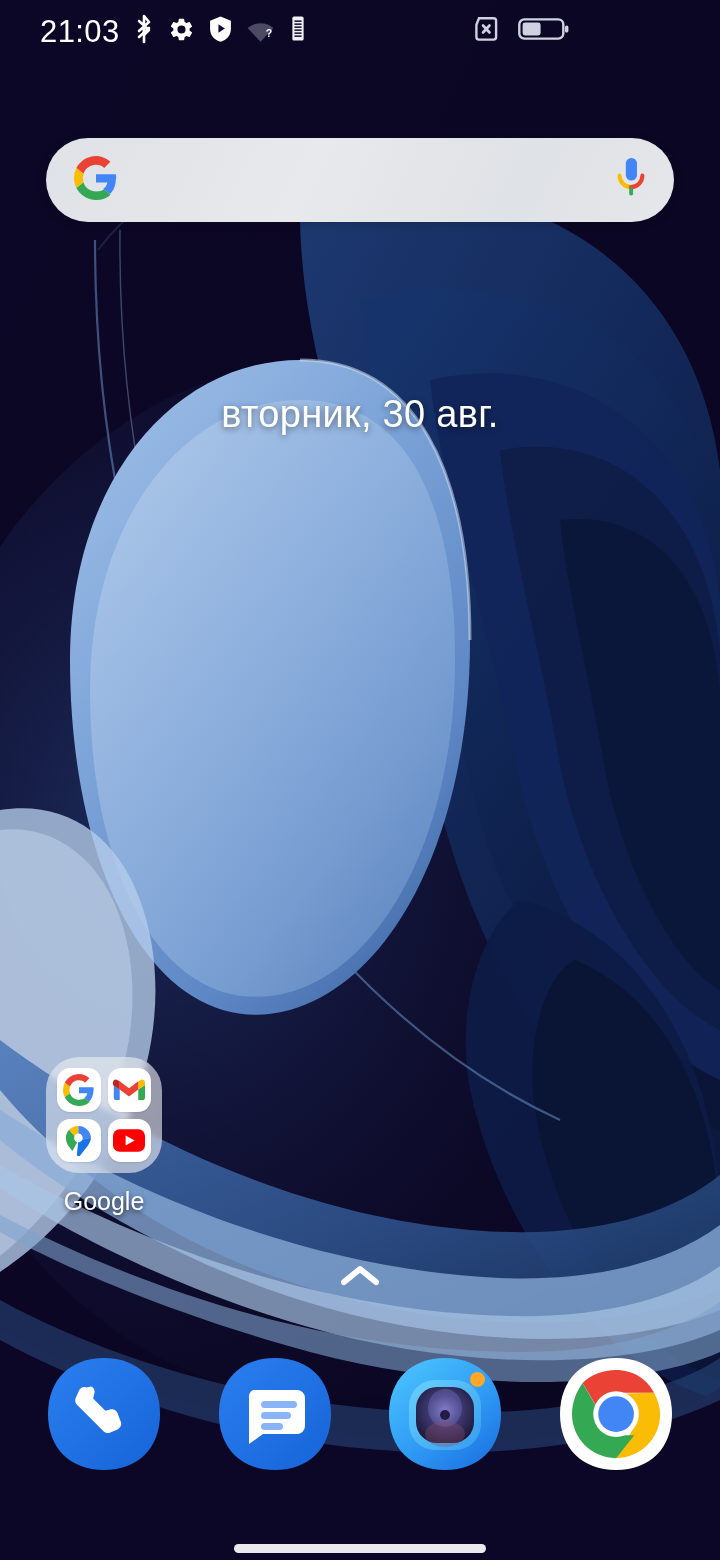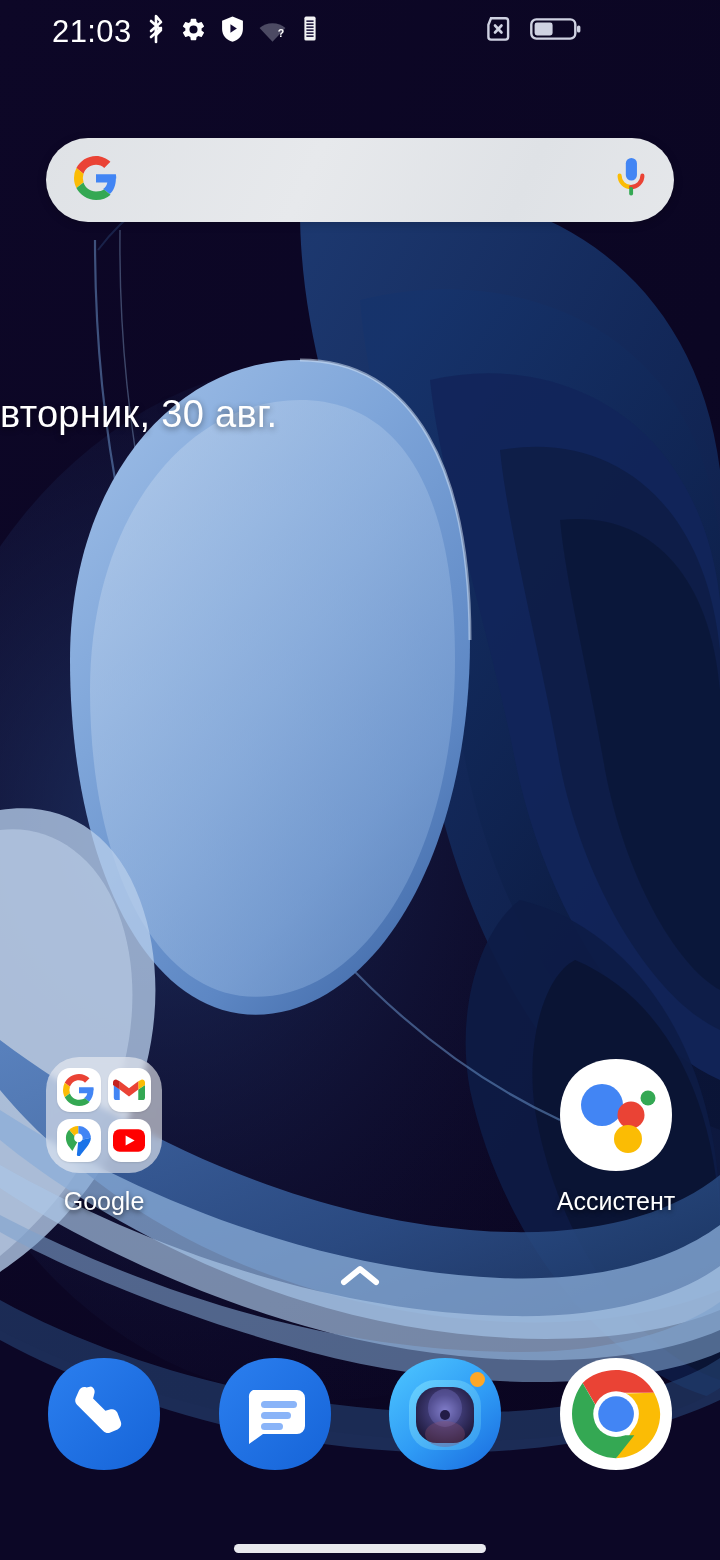--- a/index.html
+++ b/index.html
@@ -15,21 +15,21 @@
     overflow:hidden;
     background:#0c0726;
   }
 
   
   #wallpaper { position:absolute; inset:0; overflow:hidden; background:#0c0726; }
   #wallpaper svg { position:absolute; inset:0; width:720px; height:1560px; display:block; }
 
   
   #status-bar {
-    position:absolute; top:0; left:16px; width:588px; height:62px;
+    position:absolute; top:0; left:4px; width:588px; height:62px;
     display:flex; align-items:center; justify-content:space-between;
     padding:0 22px 0 36px; z-index:40;
   }
   .sb-left { display:flex; align-items:center; gap:13px; }
   .sb-right { display:flex; align-items:center; gap:14px; }
   #status-time {
     color:#ffffff; font-size:31px; letter-spacing:0.4px;
     font-family:"Liberation Sans", sans-serif; line-height:1;
   }
   .sb-icon { display:block; }
@@ -44,21 +44,21 @@
     background-image:linear-gradient(115deg,#dfe2e6 0%,#e7e9ec 42%,#dfe2e6 75%,#e5e7ea 100%);
   }
   #search-input-area {
     flex:1; height:100%; display:flex; align-items:center;
     color:#8a8f96; font-size:27px; padding-left:22px;
   }
 
   
   #date-widget {
     position:absolute; top:393px; left:0; width:720px;
-    text-align:left; z-index:25;
+    text-align:center; z-index:25;
     color:#ffffff; font-size:38px; letter-spacing:0.3px;
     text-shadow:0 2px 6px rgba(0,0,0,0.45);
   }
 
   
   #app-grid {
     position:absolute; top:1057px; left:0; width:720px;
     display:flex; justify-content:space-between;
     padding:0 28px; z-index:25;align-items:flex-end;
   }
@@ -333,32 +333,20 @@
               <rect x="0" y="0" width="34" height="24" rx="7" fill="#FF0000"></rect>
               <path fill="#ffffff" d="M13.4 6.8 L23 12 L13.4 17.2 Z"></path>
             </svg>
           </span>
         </div>
       </div>
       <div class="app-label">Google</div>
     </div>
 
 
-    <div class="app-cell">
-      <div class="icon-wrap">
-        <svg width="116" height="116" viewBox="0 0 116 116">
-          <path fill="#ffffff" d="M58 2 C92 2 114 24 114 58 C114 92 92 114 58 114 C24 114 2 92 2 58 C2 24 24 2 58 2 Z"></path>
-          <circle cx="44" cy="48" r="21" fill="#4285F4"></circle>
-          <circle cx="73" cy="58" r="13.5" fill="#EA4335"></circle>
-          <circle cx="70" cy="82" r="14" fill="#FBBC04"></circle>
-          <circle cx="90" cy="41" r="7.5" fill="#34A853"></circle>
-        </svg>
-      </div>
-      <div class="app-label">Ассистент</div>
-    </div>
 
   </div>
 
   <div id="drawer-handle">
     <span>
       <svg width="44" height="28" viewBox="0 0 44 28">
         <path d="M6 20 L22 7 L38 20" fill="none" stroke="#ffffff" stroke-width="6" stroke-linecap="round" stroke-linejoin="round"></path>
       </svg>
     </span>
   </div>

